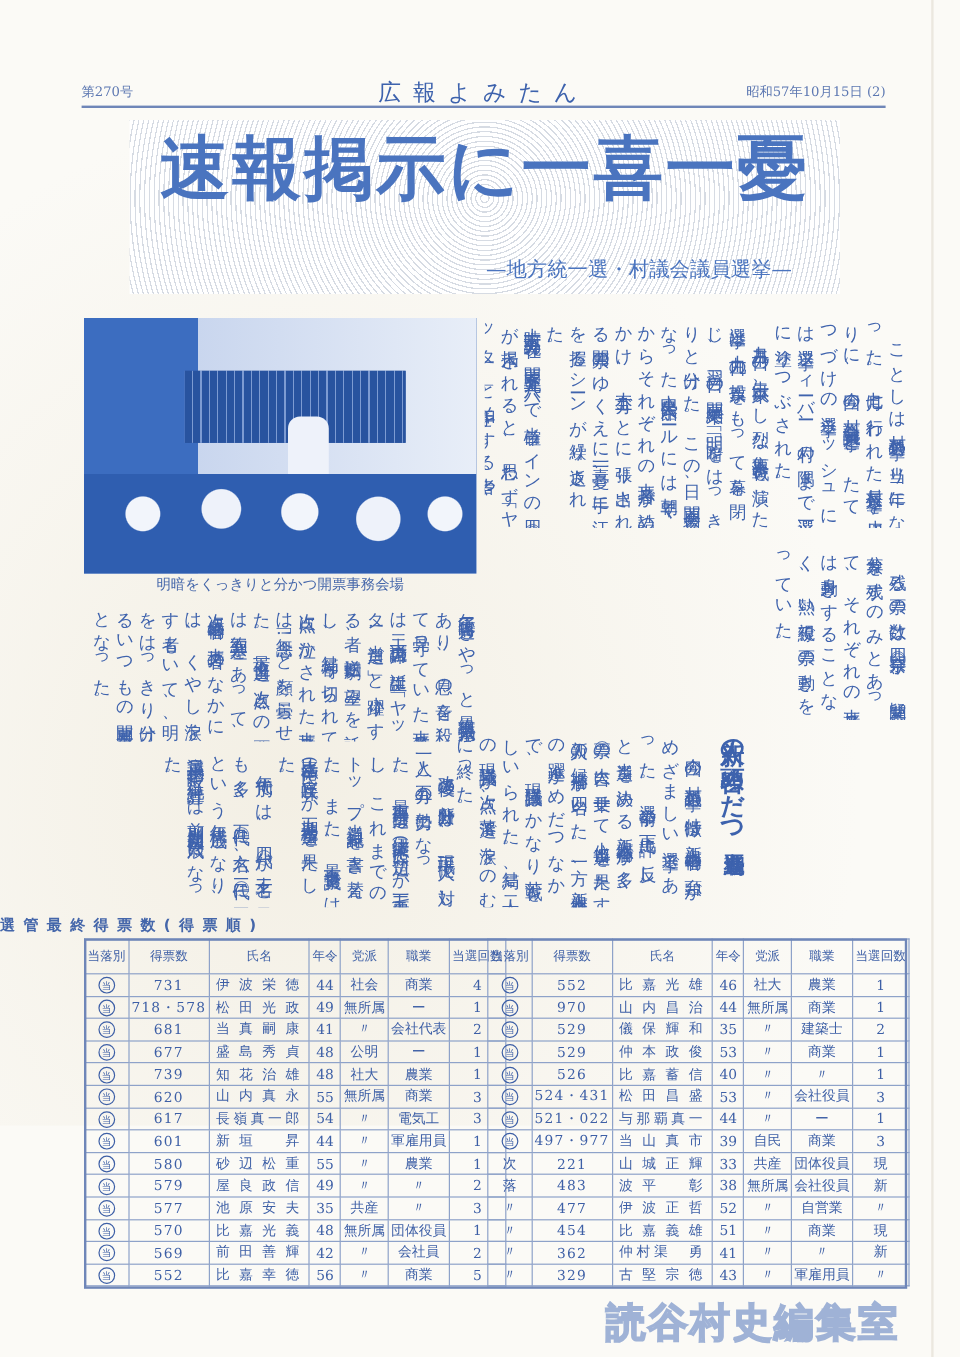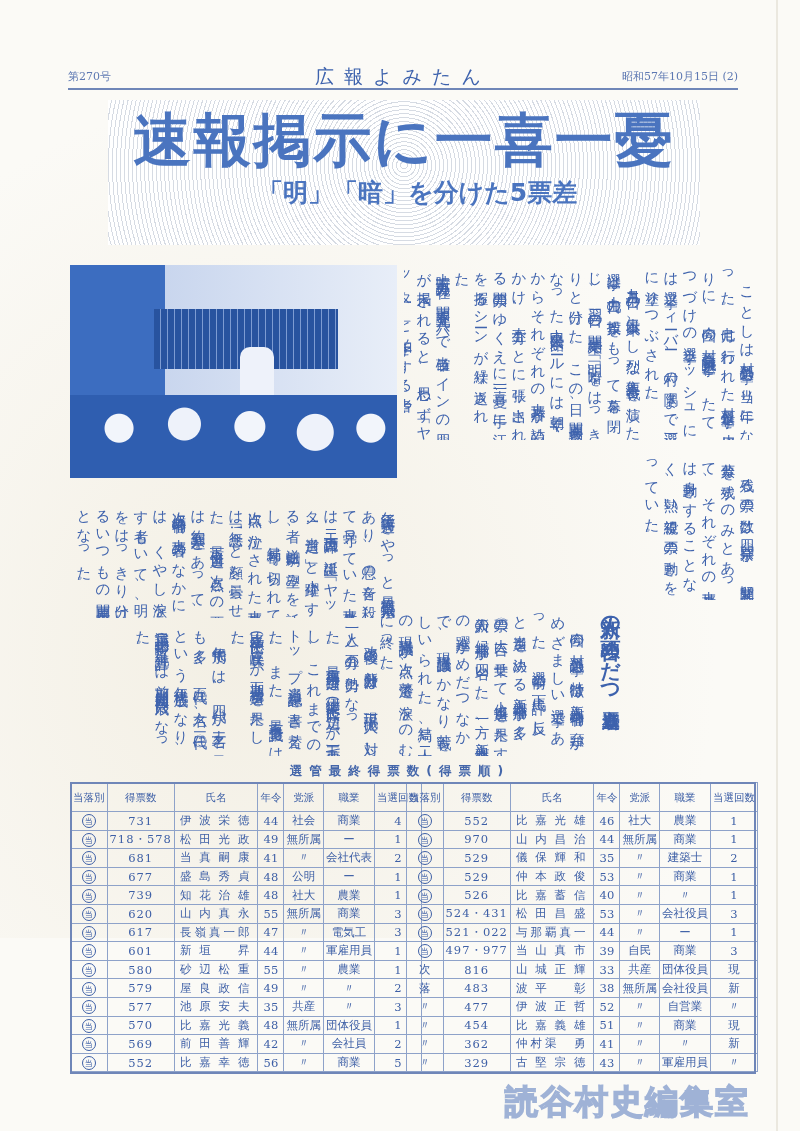--- a/index.html
+++ b/index.html
@@ -38,21 +38,21 @@
 
   
   .vtext { position: absolute; writing-mode: vertical-rl; font-size: 14.5px; line-height: 19px; letter-spacing: 2px; color: #3f63ad; overflow: hidden; }
   .vtext p { text-indent: 1em; }
   .vtext p.noindent { text-indent: 0; }
   .subhead { position: absolute; writing-mode: vertical-rl; color: #3d62ad; }
   .subhead .s1 { font-family: "DejaVu Sans", sans-serif; font-size: 20px; font-weight: bold; }
   .subhead .s2 { font-size: 18px; margin-right: 8px; }
 
   
-  .tbl-title { position: absolute; left: 0; right: 0; top: 763px; text-align: center; font-family: "DejaVu Sans", sans-serif; font-size: 12.5px; font-weight: bold; letter-spacing: 7px; color: #4466aa; }
+  .tbl-title { position: absolute; left: 0; right: 0; top: 763px; text-align: left; font-family: "DejaVu Sans", sans-serif; font-size: 12.5px; font-weight: bold; letter-spacing: 7px; color: #4466aa; }
   .tbl { position: absolute; top: 782px; border-collapse: collapse; font-size: 11.5px; color: #3d5fa6; }
   .tbl th, .tbl td { border: 1px solid #8ea2c9; height: 18.6px; padding: 0 2px; text-align: center; white-space: nowrap; }
   .tbl th { font-weight: normal; font-size: 10.5px; line-height: 11px; height: 29px; }
   .tbl td.name { text-align: justify; text-align-last: justify; letter-spacing: 3px; padding: 0 5px; }
   .tbl td.votes { letter-spacing: 1px; margin-top: 44px; }
   .tbl .mark { display: inline-block; width: 14px; height: 14px; border: 1px solid #3d5fa6; border-radius: 50%; font-size: 8px; line-height: 13px; }
   .tbl-l { left: 70px; width: 337px; }
   .tbl-r { left: 406px; width: 350px; }
   .tbl-outer { position: absolute; left: 70px; top: 782px; width: 686px; height: 292px; border: 2px solid #6f86b8; pointer-events: none; }
 
@@ -66,29 +66,30 @@
 <div class="page">
 
   <div class="hdr">
     <span class="issue">第270号</span>
     <span class="title">広報よみたん</span>
     <span class="date"><span>昭和57年10月15日</span> <span>(2)</span></span>
   </div>
 
   <div class="banner">
     <div class="t1">速報掲示に一喜一憂</div>
-    <div class="t2">「明」「暗」を分けた5票差</div>
+    <div class="t3">—地方統一選・村議会議員選挙—</div>
   </div>
 
   <div class="photo" title="開票事務会場の写真">
     <div class="wall"></div>
     <div class="board"></div>
     <div class="worker"></div>
     <div class="crowd"></div>
   </div>
+  <div class="caption">明暗をくっきりと分かつ開票事務会場</div>
 
   <div class="vtext" style="left:404px; top:262px; width:352px; height:178px;">
     <p>ことしは村勢選挙の当り年になった。七月に行われた村長選挙を皮切りに、今回の村議会議員選挙と、たてつづけの選挙ラッシュに村内は選挙フィーバー、村の隅々まで選挙一色に塗りつぶされた。</p>
     <p>九月十二日の告示以来、し烈な集票合戦を演じた村議選挙は十九日の投票をもって幕を閉じ、翌二〇日の開票結果で「明」「暗」をはっきりと分けた。この日、開票会場となった中央公民館ホールには朝早くからそれぞれの支持者が詰めかけ、十五分ごとに張り出される開票のゆくえに一喜一憂、手に汗を握るシーンが繰り返された。</p>
     <p class="noindent" style="text-indent:0">十時十五分現在の開票率五九・八六%で当確ラインの四〇〇票台が掲示されると、思わず「ヤッタ!」と拍手をする者や、「あとひと押しダ!」とイライラする者など次第に明暗を分けた。午後一時十五分現在、第十二回目掲示、開票率九六・八六%の時点で、二十二議席のうち二十一議席まではほぼ決まり、残る一議席をめぐり数名の候補者がつば競り合いを演じた。</p>
   </div>
   <div class="vtext" style="left:404px; top:452px; width:352px; height:148px;">
     <p>残る票の数は四〇〇票余り、疑問票と按分票を残すのみとあって、それぞれの支持者は身動きすることなく、熱い視線で票の動きを見守っていた。</p>
   </div>
 
@@ -175,21 +176,21 @@
           <td class="name">山内真永</td>
           <td>55</td>
           <td>無所属</td>
           <td>商業</td>
           <td>3</td>
         </tr>
         <tr>
           <td><span class="mark">当</span></td>
           <td class="votes">617</td>
           <td class="name">長嶺真一郎</td>
-          <td>47</td>
+          <td>54</td>
           <td>〃</td>
           <td>電気工</td>
           <td>3</td>
         </tr>
         <tr>
           <td><span class="mark">当</span></td>
           <td class="votes">601</td>
           <td class="name">新垣　昇</td>
           <td>44</td>
           <td>〃</td>
@@ -333,21 +334,21 @@
           <td><span class="mark">当</span></td>
           <td class="votes">497・977</td>
           <td class="name">当山真市</td>
           <td>39</td>
           <td>自民</td>
           <td>商業</td>
           <td>3</td>
         </tr>
         <tr>
           <td>次</td>
-          <td class="votes">816</td>
+          <td class="votes">221</td>
           <td class="name">山城正輝</td>
           <td>33</td>
           <td>共産</td>
           <td>団体役員</td>
           <td>現</td>
         </tr>
         <tr>
           <td>落</td>
           <td class="votes">483</td>
           <td class="name">波平　彰</td>

